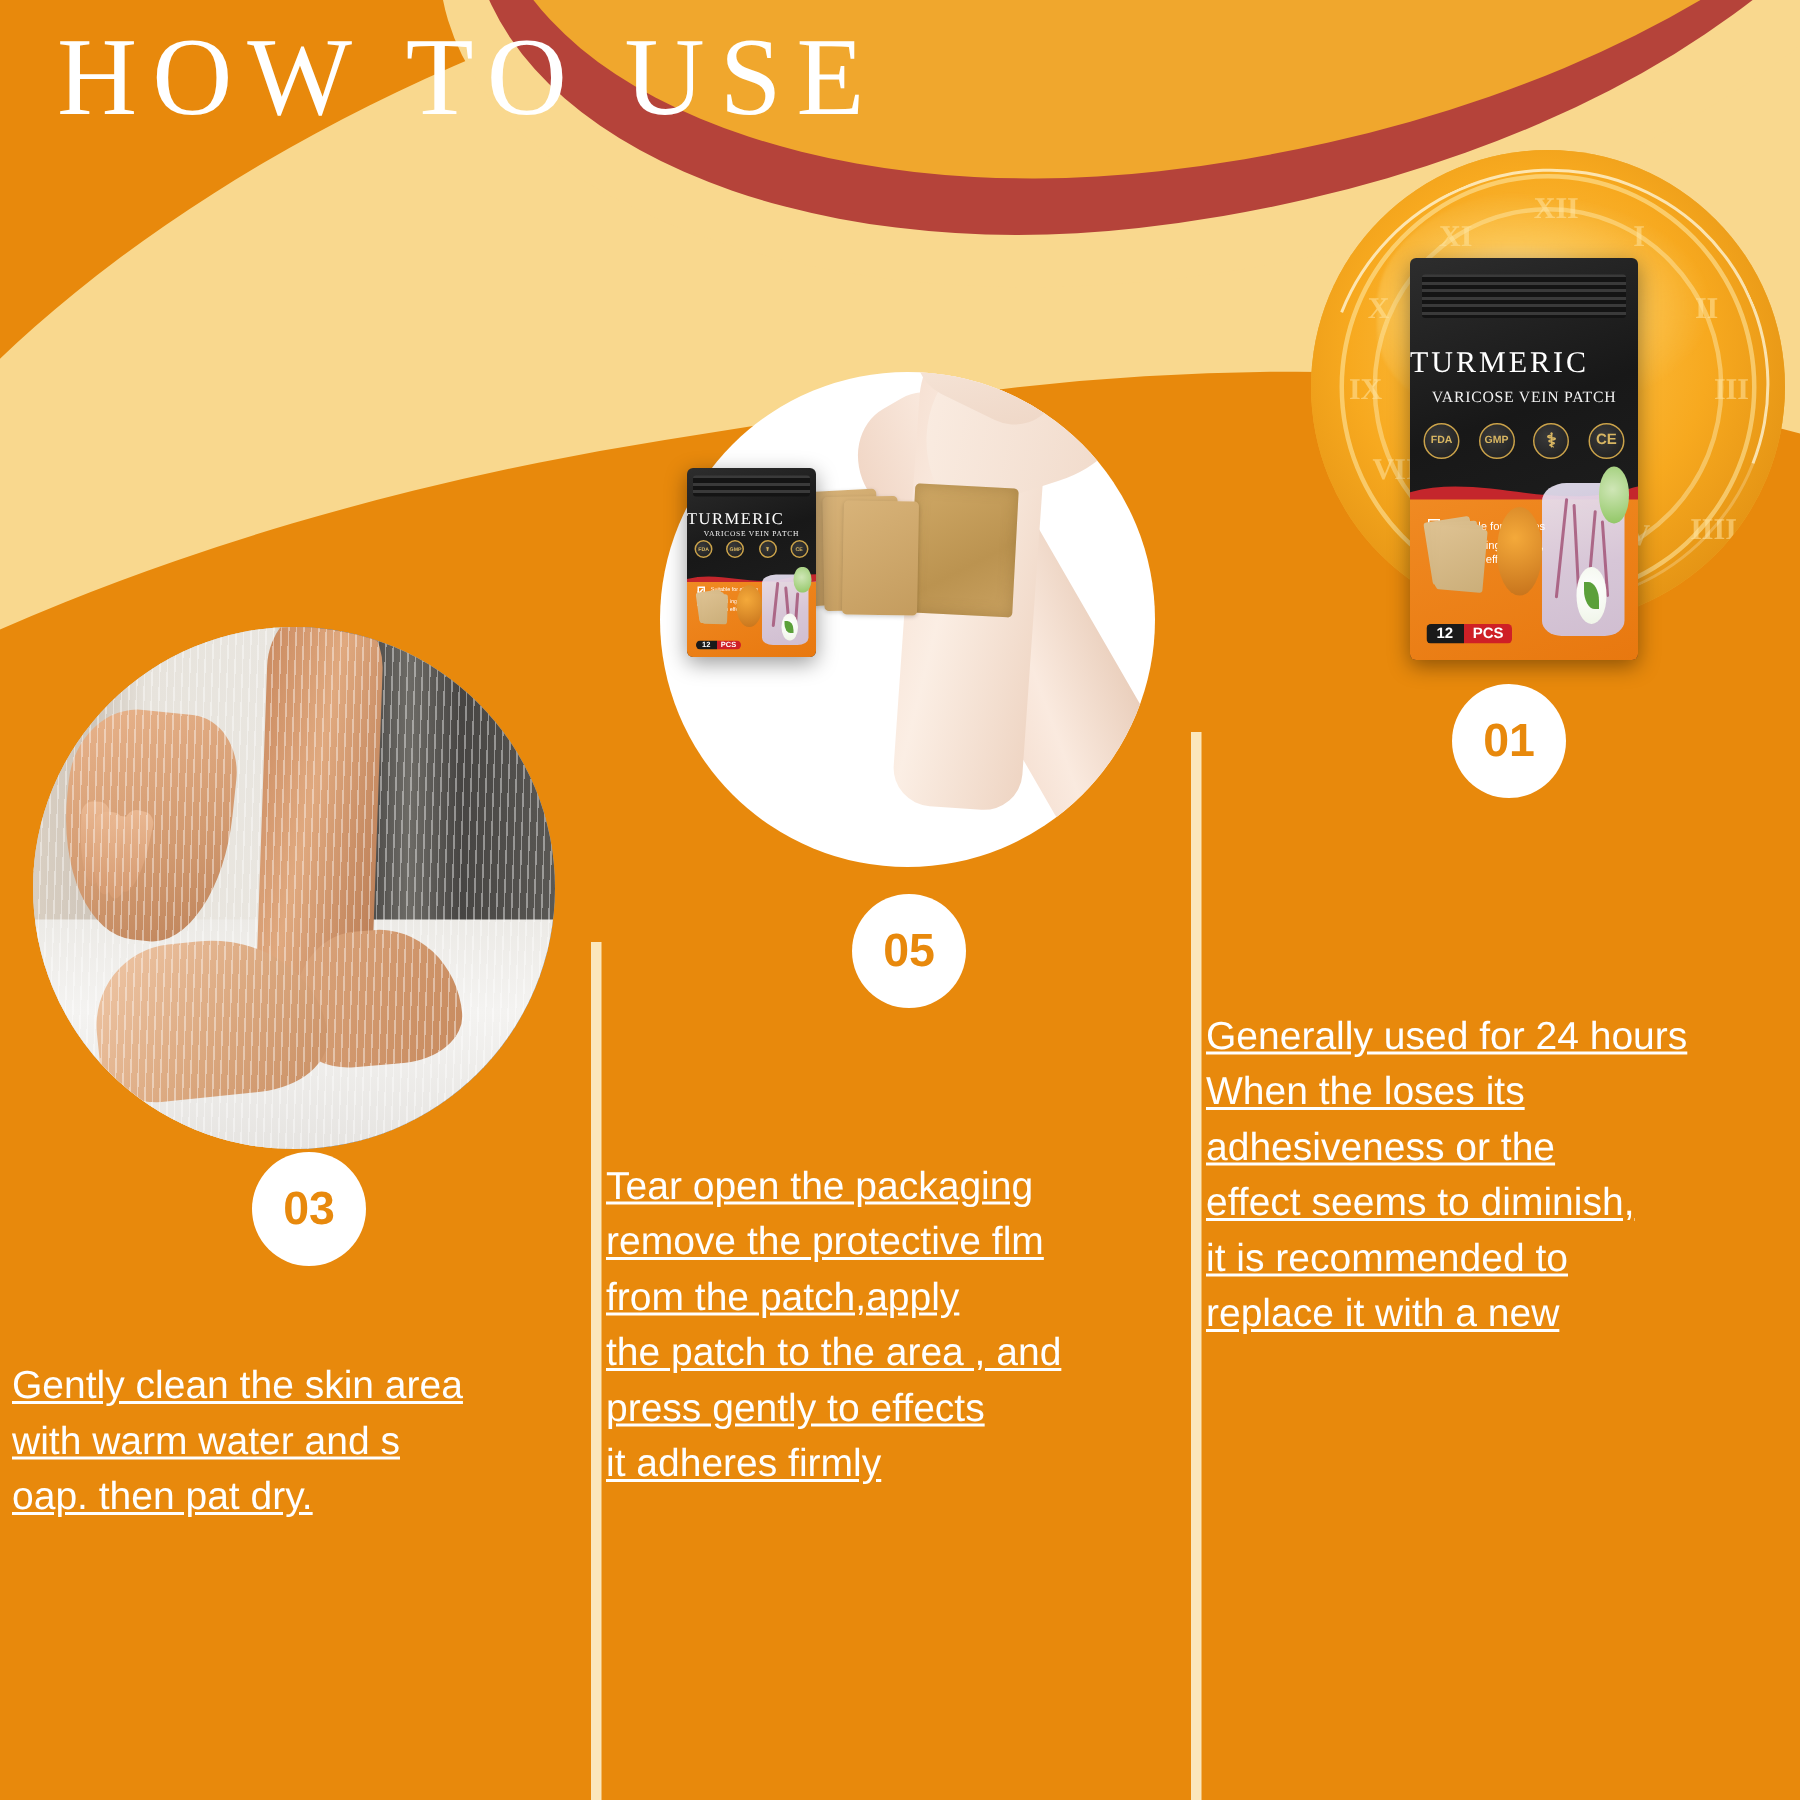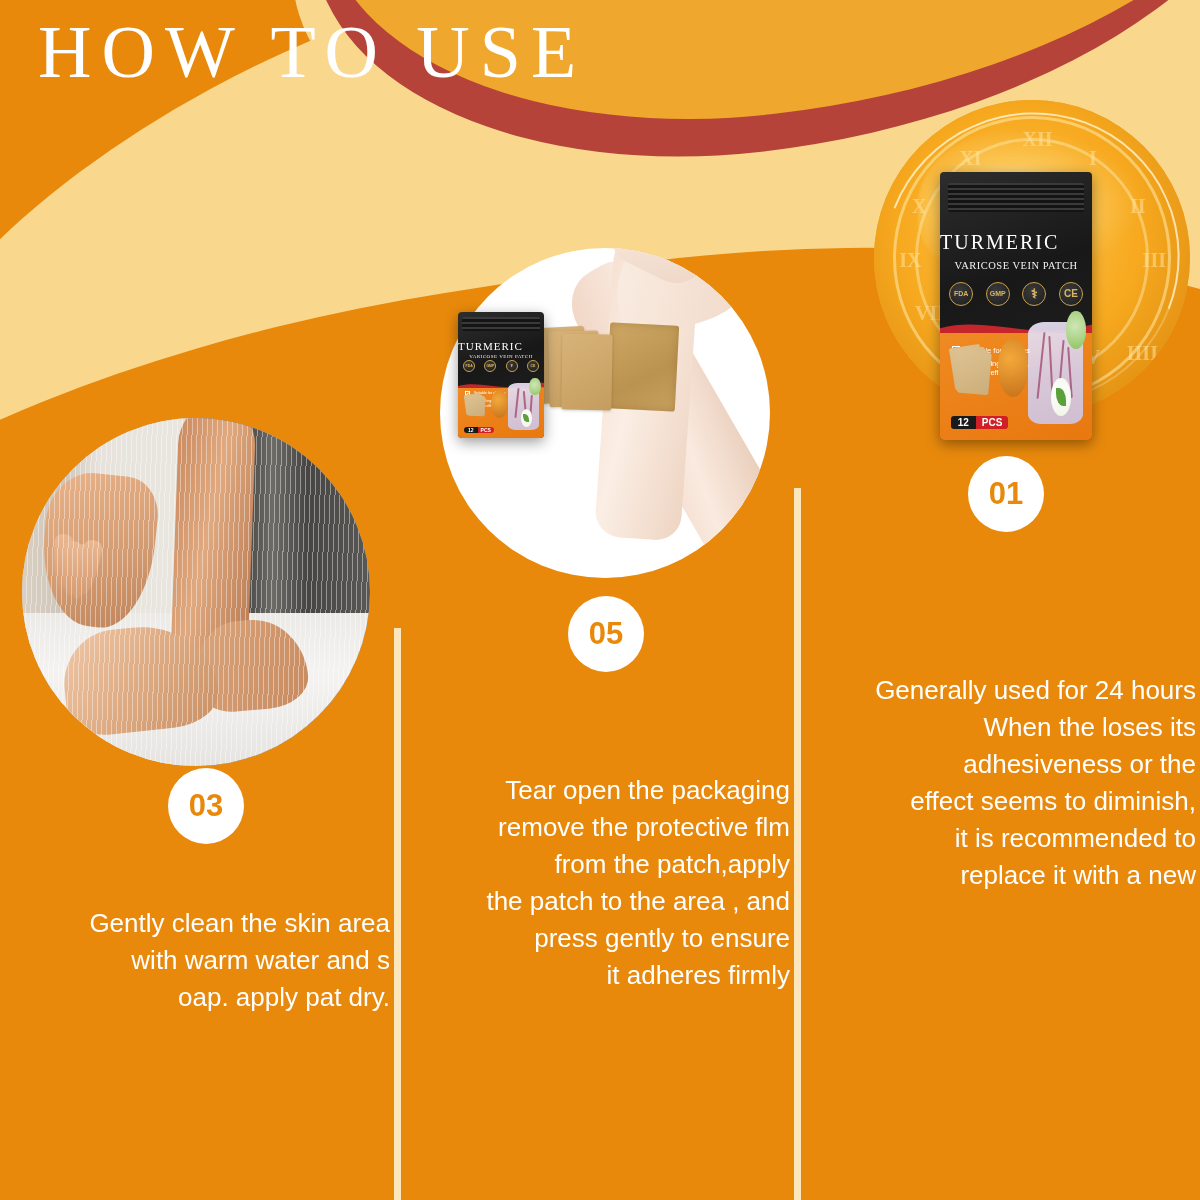--- a/index.html
+++ b/index.html
@@ -377,25 +377,26 @@
     z-index:30;
   }
   .b1 { left:168px; top:768px; width:76px; height:76px; font-size:31px; }
   .b2 { left:568px; top:596px; width:76px; height:76px; font-size:31px; }
   .b3 { left:968px; top:456px; width:76px; height:76px; font-size:31px; }
 
   
   .caption {
     position:absolute;
     color:#ffffff;
-    text-align:right;
+    text-align:left;
     font-size:26px;
     line-height:1.42;
     z-index:22;
     white-space:pre-line;
+    text-decoration:underline;
   }
   .cap1 { left:8px;  top:905px; width:382px; }
   .cap2 { left:404px; top:772px; width:386px; }
   .cap3 { left:804px; top:672px; width:392px; }
 </style>
 </head>
 <body>
 
 <div class="bg-base"></div>
 <div class="cream-sweep"></div>
@@ -419,21 +420,21 @@
     <div class="finger f1"></div>
     <div class="finger f2"></div>
     <div class="finger f3"></div>
     <div class="finger f4"></div>
   </div>
   <div class="water-streaks"></div>
 </div>
 <div class="step-badge b1">03</div>
 <div class="caption cap1">Gently clean the skin area
 with warm water and s
-oap. apply pat dry.</div>
+oap. then pat dry.</div>
 
 <div class="circle c2">
   <div class="c2 leg-b" style="position:absolute;left:58%;top:0;width:26%;height:96%;border-radius:0;background:none;">
     <div style="position:absolute;inset:0;background:linear-gradient(100deg,#f0d5c4,#faeadf 50%,#e7cab6);border-radius:42% 42% 30% 30% / 13% 13% 8% 8%;transform:rotate(-14deg);"></div>
   </div>
   <div class="leg-a"></div>
   <div class="thigh"></div>
   <div class="arm"></div>
   <div class="patch-on-leg"></div>
   <div class="loose-patch lp1"></div>
@@ -485,21 +486,21 @@
     <span class="n">12</span>
     <span class="u">PCS</span>
   </div>
 </div>
 
 <div class="step-badge b2">05</div>
 <div class="caption cap2">Tear open the packaging
 remove the protective flm
 from the patch,apply
 the patch to the area , and
-press gently to ensure
+press gently to effects
 it adheres firmly</div>
 
 <div class="circle c3">
   <div class="clock-face"></div>
   <div class="clock-ring"></div>
   <div class="clock-ring inner"></div>
   <div class="roman" style="left:47%;top:9%;">XII</div>
   <div class="roman" style="left:68%;top:15%;">I</div>
   <div class="roman" style="left:81%;top:30%;">II</div>
   <div class="roman" style="left:85%;top:47%;">III</div>

